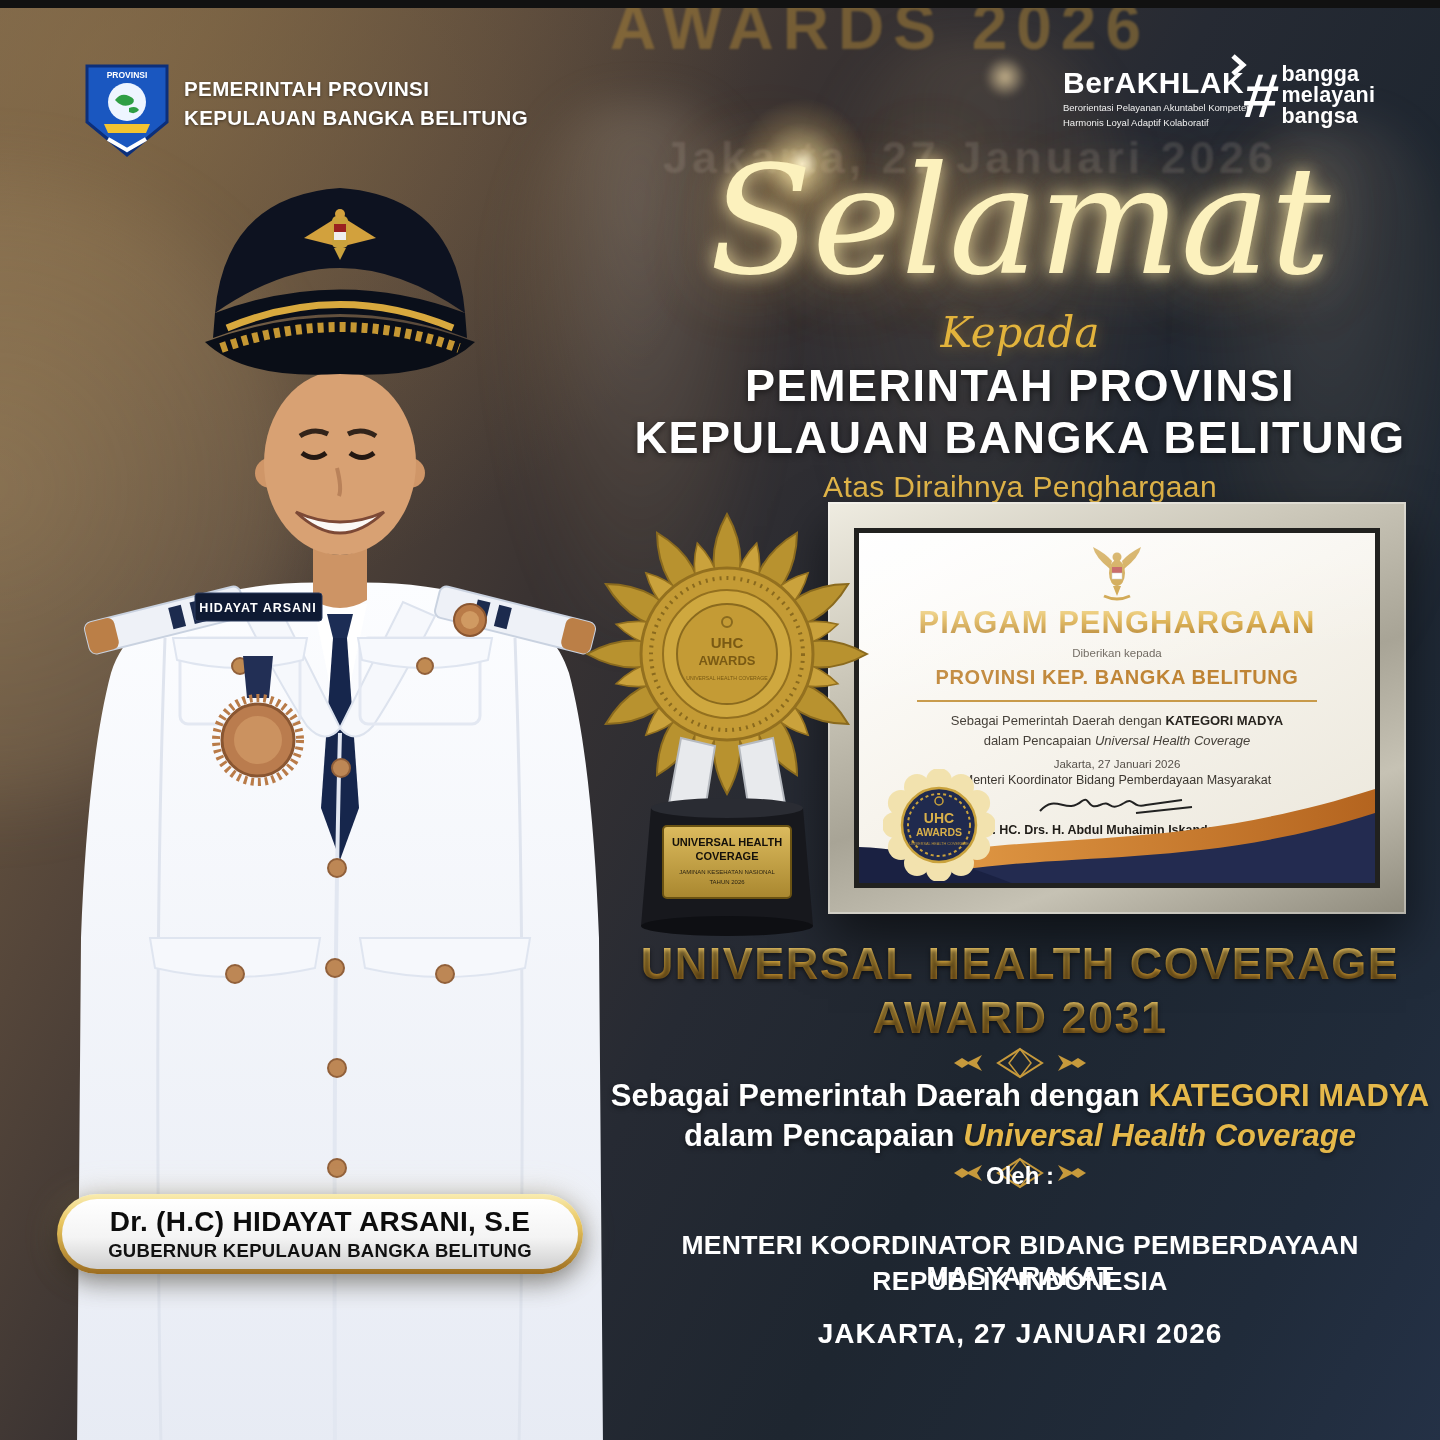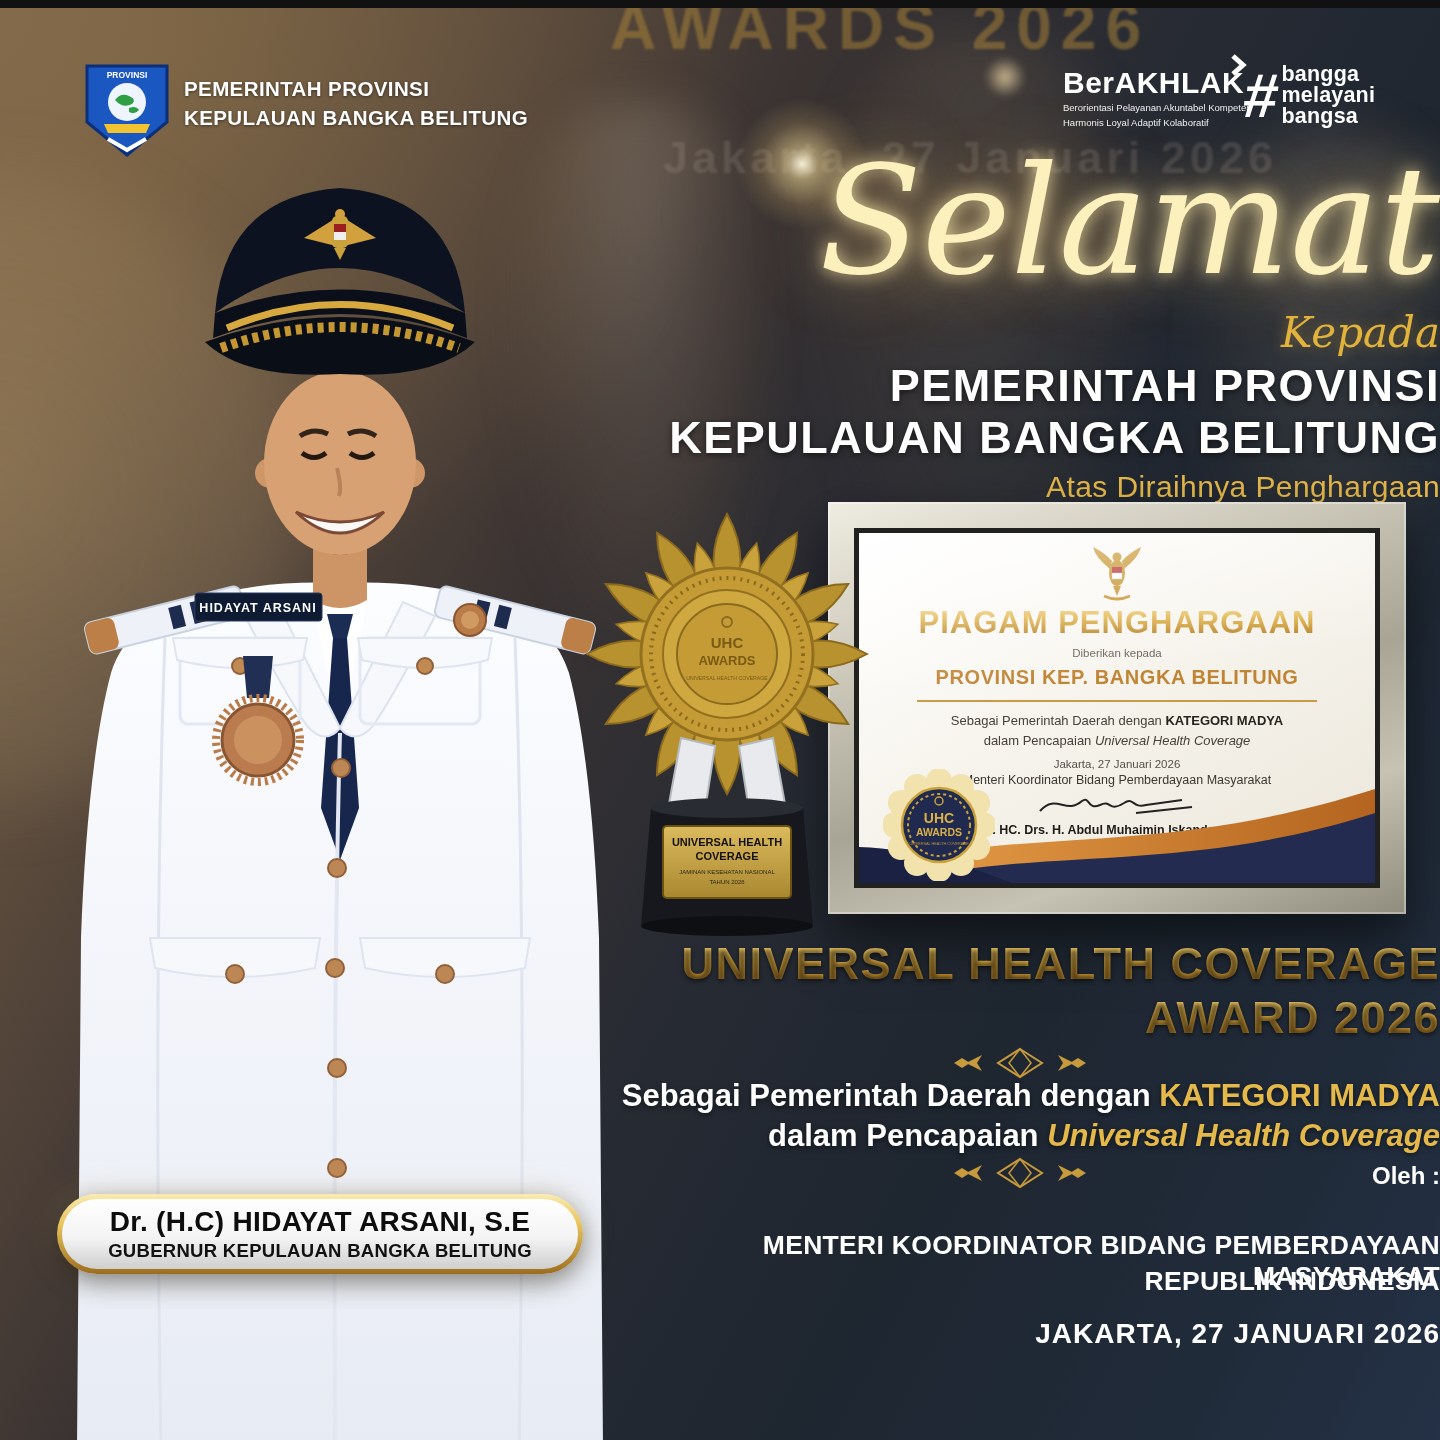--- a/index.html
+++ b/index.html
@@ -34,21 +34,21 @@
   .org-block{left:184px;top:66px;color:#fff;font-weight:bold;font-size:20.5px;line-height:1.42;letter-spacing:.4px;
     text-shadow:0 1px 3px rgba(0,0,0,.5);}
   .berakhlak{left:1063px;top:58px;width:190px;color:#fff;}
   .ba-title{font-size:30px;font-weight:bold;letter-spacing:.5px;position:relative;display:inline-block;}
   .ba-chev{position:absolute;right:-4px;top:-12px;}
   .ba-sub{font-size:9.5px;color:#f0f0f0;margin-top:2px;line-height:1.35;}
   .bangga{left:1243px;top:56px;display:flex;align-items:center;color:#fff;}
   .hash{font-size:62px;font-weight:bold;font-style:italic;transform:skewX(-6deg);line-height:1;margin-right:4px;}
   .bangga-lines{display:flex;flex-direction:column;font-size:21.5px;font-weight:bold;line-height:.98;letter-spacing:.2px;}
   
-  .rc{left:600px;width:840px;text-align:right;}
+  .rc{left:600px;width:840px;text-align:center;}
   .selamat{top:138px;font-family:"DejaVu Serif",serif;font-style:italic;font-size:150px;line-height:1;color:#fcf1bd;
     text-shadow:0 0 18px rgba(255,236,170,.85),0 0 55px rgba(255,216,130,.5),0 0 90px rgba(255,200,100,.3);}
   .kepada{top:300px;font-family:"DejaVu Serif",serif;font-style:italic;font-size:42px;color:#e2b33c;
     text-shadow:0 0 14px rgba(230,180,70,.4);}
   .rec-line{font-size:45px;font-weight:bold;color:#fff;letter-spacing:1.5px;text-shadow:0 2px 6px rgba(0,0,0,.55);}
   .rec1{top:352px;} .rec2{top:404px;}
   .atas{top:462px;font-size:30px;font-weight:normal;color:#e5b84a;letter-spacing:.4px;}
   .award-title{font-size:45px;font-weight:bold;letter-spacing:1.5px;color:#d2a13d;
     text-shadow:0 2px 4px rgba(0,0,0,.55);}
   @supports (-webkit-background-clip:text){
@@ -350,21 +350,21 @@
     <ellipse cx="142" cy="300" rx="76" ry="10" fill="#2a2c33"></ellipse>
     <ellipse cx="142" cy="418" rx="86" ry="10" fill="#0e0f13"></ellipse>
     <rect x="78" y="318" width="128" height="72" rx="4" fill="url(#pl)" stroke="#6a5212" stroke-width="2"></rect>
     <text class="svg-label" x="142" y="338" font-size="11" font-weight="bold" fill="#14100a" text-anchor="middle">UNIVERSAL HEALTH</text>
     <text class="svg-label" x="142" y="352" font-size="11" font-weight="bold" fill="#14100a" text-anchor="middle">COVERAGE</text>
     <text class="svg-label" x="142" y="366" font-size="6" fill="#2a2313" text-anchor="middle">JAMINAN KESEHATAN NASIONAL</text>
     <text class="svg-label" x="142" y="376" font-size="6" fill="#2a2313" text-anchor="middle">TAHUN 2026</text>
   </svg>
 
   <div class="abs rc award-title aw1">UNIVERSAL HEALTH COVERAGE</div>
-  <div class="abs rc award-title aw2">AWARD 2026</div>
+  <div class="abs rc award-title aw2">AWARD 2031</div>
 
   <svg class="abs divider dv1" viewBox="0 0 820 34">
     <defs>
         <linearGradient id="fd1" x1="0" y1="0" x2="1" y2="0">
       <stop offset="0" stop-color="#c79a3c" stop-opacity="0"></stop>
           <stop offset="1" stop-color="#c79a3c"></stop>
         </linearGradient>
       <linearGradient id="fd2" x1="1" y1="0" x2="0" y2="0">
       <stop offset="0" stop-color="#c79a3c" stop-opacity="0"></stop>
           <stop offset="1" stop-color="#c79a3c"></stop>

